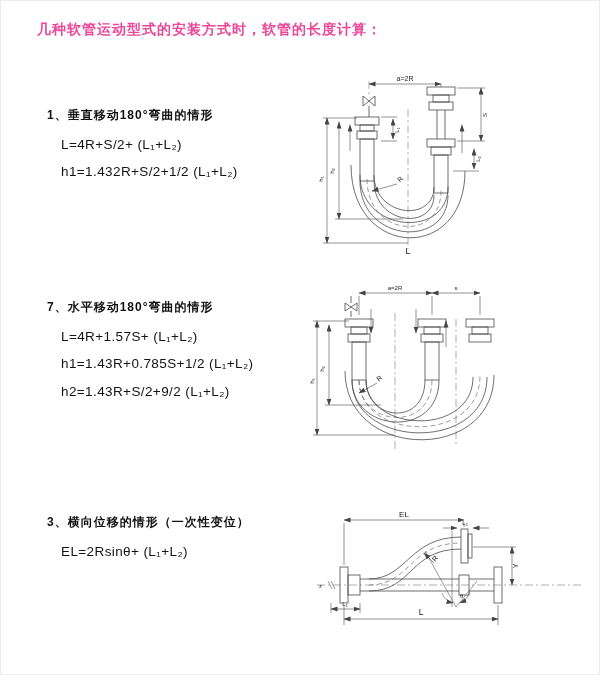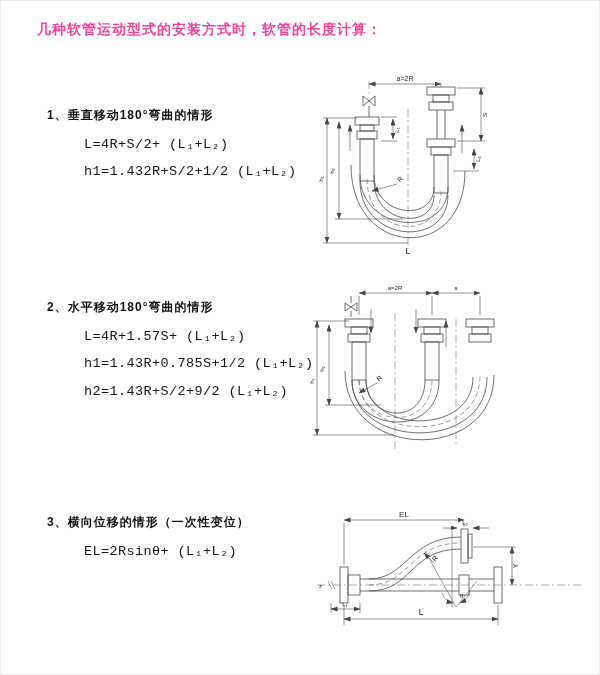--- a/index.html
+++ b/index.html
@@ -7,21 +7,21 @@
     width:600px;height:675px;position:relative;background:#ffffff;
     font-family:"Liberation Sans","DejaVu Sans",sans-serif;color:#1c1c1c;
     overflow:hidden;border:1px solid #ececec;box-sizing:border-box;
   }
   .page-title{
     position:absolute;left:36px;top:20px;font-size:14px;font-weight:700;
     letter-spacing:1px;color:#ec4899;
   }
   .section{position:absolute;width:290px;}
   .sec-heading{font-size:12px;font-weight:700;letter-spacing:1px;color:#111;}
-  .formula{font-size:13.5px;margin-left:37px;margin-top:12.5px;letter-spacing:.4px;color:#141414;font-family:Liberation Mono, monospace;}
+  .formula{font-size:13.5px;margin-left:14px;margin-top:12.5px;letter-spacing:.4px;color:#141414;}
   #section-1{left:46px;top:106px;}
   #section-2{left:46px;top:298px;}
   #section-3{left:46px;top:513px;}
   .dwg-box{position:absolute;}
   #dwg-1{left:312px;top:70px;}
   #dwg-2{left:308px;top:282px;}
   #dwg-3{left:310px;top:506px;}
   svg .ln{stroke:#4a4a4a;fill:none;stroke-width:.8;}
   svg .thin{stroke:#5a5a5a;fill:none;stroke-width:.6;}
   svg .cl{stroke:#7a7a7a;fill:none;stroke-width:.6;stroke-dasharray:8 3 2 3;}
@@ -37,21 +37,21 @@
 
 <div class="page-title">几种软管运动型式的安装方式时，软管的长度计算：</div>
 
 <div class="section" id="section-1">
   <div class="sec-heading">1、垂直移动180°弯曲的情形</div>
   <div class="formula">L=4R+S/2+ (L₁+L₂)</div>
   <div class="formula">h1=1.432R+S/2+1/2 (L₁+L₂)</div>
 </div>
 
 <div class="section" id="section-2">
-  <div class="sec-heading">2、水平移动180°弯曲的情形</div>
+  <div class="sec-heading">7、水平移动180°弯曲的情形</div>
   <div class="formula">L=4R+1.57S+ (L₁+L₂)</div>
   <div class="formula">h1=1.43R+0.785S+1/2 (L₁+L₂)</div>
   <div class="formula">h2=1.43R+S/2+9/2 (L₁+L₂)</div>
 </div>
 
 <div class="section" id="section-3">
   <div class="sec-heading">3、横向位移的情形（一次性变位）</div>
   <div class="formula">EL=2Rsinθ+ (L₁+L₂)</div>
 </div>
 

